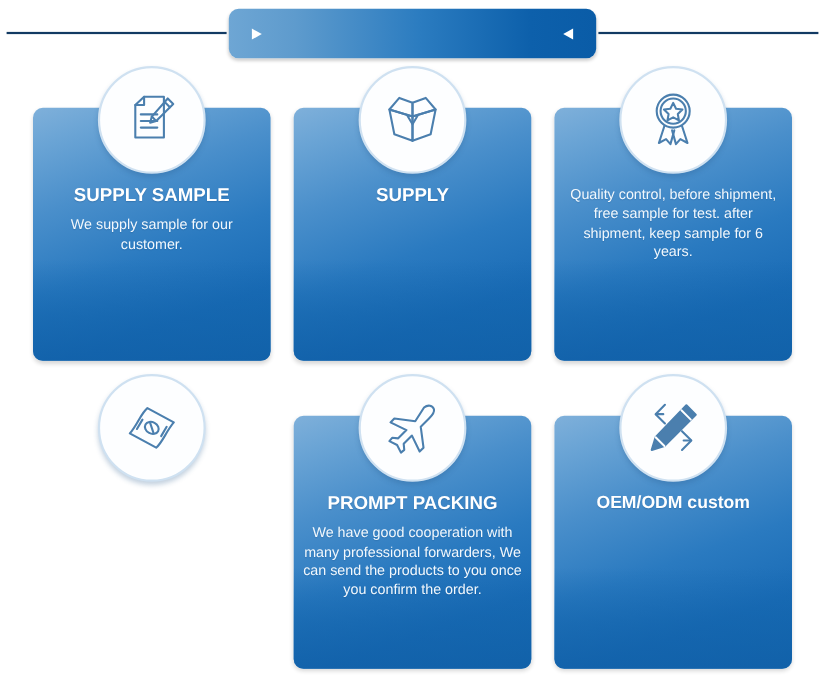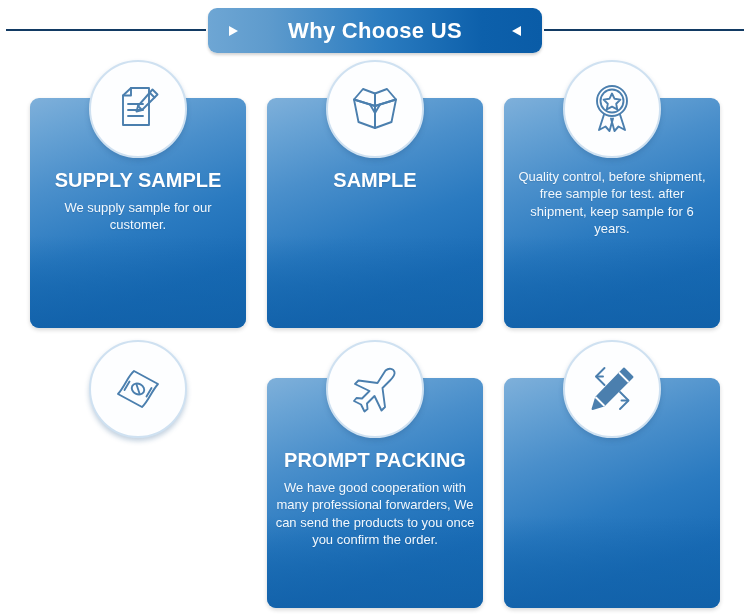--- a/index.html
+++ b/index.html
@@ -91,21 +91,21 @@
     display:flex; align-items:center; justify-content:center;
     z-index:3;
   }
   .badge svg { display:block; }
 
   .card-text {
     position:absolute; left:8px; right:8px; top:70px;
     text-align:center; z-index:2;
   }
   .card-title {
-    color:#ffffff; font-weight:bold; font-size:20px;
+    color:#ffffff; font-weight:bold; font-size:17px;
     line-height:1.2; margin-bottom:7px;
     text-shadow:0 1px 1px rgba(10,60,110,0.25);
     white-space:nowrap;
   }
   .card-title.sm { font-size:16px; }
   .card-desc {
     color:#f2f8fd; font-size:13px; line-height:1.33;
     text-shadow:0 1px 1px rgba(10,60,110,0.20);
   }
 </style>
@@ -113,21 +113,20 @@
 <body>
 
 <div class="page">
 
   <div class="header-zone">
     <div class="header-rule rule-left"></div>
     <div class="header-rule rule-right"></div>
 
     <div class="banner">
       <span class="tri tri-right"></span>
-      <span class="banner-title">Why Choose US</span>
       <span class="tri tri-left"></span>
     </div>
   </div>
 
   <div class="grid">
 
     <div class="row row-1">
 
       <div class="cell cell-0">
         <div class="card">
@@ -148,21 +147,21 @@
               <path d="M40.5 12.5 L45.5 17.5"></path>
               <path d="M29 26 L33 30"></path>
             </svg>
           </span>
         </div>
       </div>
 
       <div class="cell cell-1">
         <div class="card">
           <div class="card-text">
-            <div class="card-title">SAMPLE</div>
+            <div class="card-title">SUPPLY</div>
           </div>
         </div>
         <div class="badge">
           <span>
             <svg width="58" height="58" viewBox="0 0 58 58" fill="none" stroke="#4b7fae" stroke-width="1.9" stroke-linecap="round" stroke-linejoin="round">
               <path d="M29 26 L8 19.5 L17 9 L29 13.5 Z"></path>
               <path d="M29 26 L50 19.5 L41 9 L29 13.5 Z"></path>
               <path d="M8 19.5 L12.5 42 L29 48 L29 26 Z"></path>
               <path d="M50 19.5 L45.5 42 L29 48 L29 26 Z"></path>
               <path d="M24 24.5 L29 33 L34 24.5"></path>
@@ -222,20 +221,21 @@
                        L36.5 28 L39 47 L35.5 50.5 L28.5 36 L21 43.5 L21.5 49 L18.5 51.5
                        L15 44.5 L8 41 L10.5 38 L16 38.5 L23.5 31 L9 24 L12.5 20.5 L31.5 23 Z"></path>
             </svg>
           </span>
         </div>
       </div>
 
       <div class="cell cell-2">
         <div class="card">
           <div class="card-text">
+            <div class="card-title sm">OEM/ODM custom</div>
           </div>
         </div>
         <div class="badge">
           <span>
             <svg width="58" height="58" viewBox="0 0 58 58" fill="none" stroke="#4b7fae" stroke-width="1.9" stroke-linecap="round" stroke-linejoin="round">
               <path d="M41 8.5 L49.5 17 L21 45.5 L9.5 49 L13 37.5 Z" fill="#4b7fae" stroke="#4b7fae"></path>
               <path d="M36.5 13 L45 21.5" stroke="#fdfeff" stroke-width="1.8"></path>
               <path d="M13 37.5 L21 45.5" stroke="#fdfeff" stroke-width="1.8"></path>
               <path d="M21.5 8 L13 16.5 L21.5 25"></path>
               <path d="M13.5 16.5 H20"></path>

